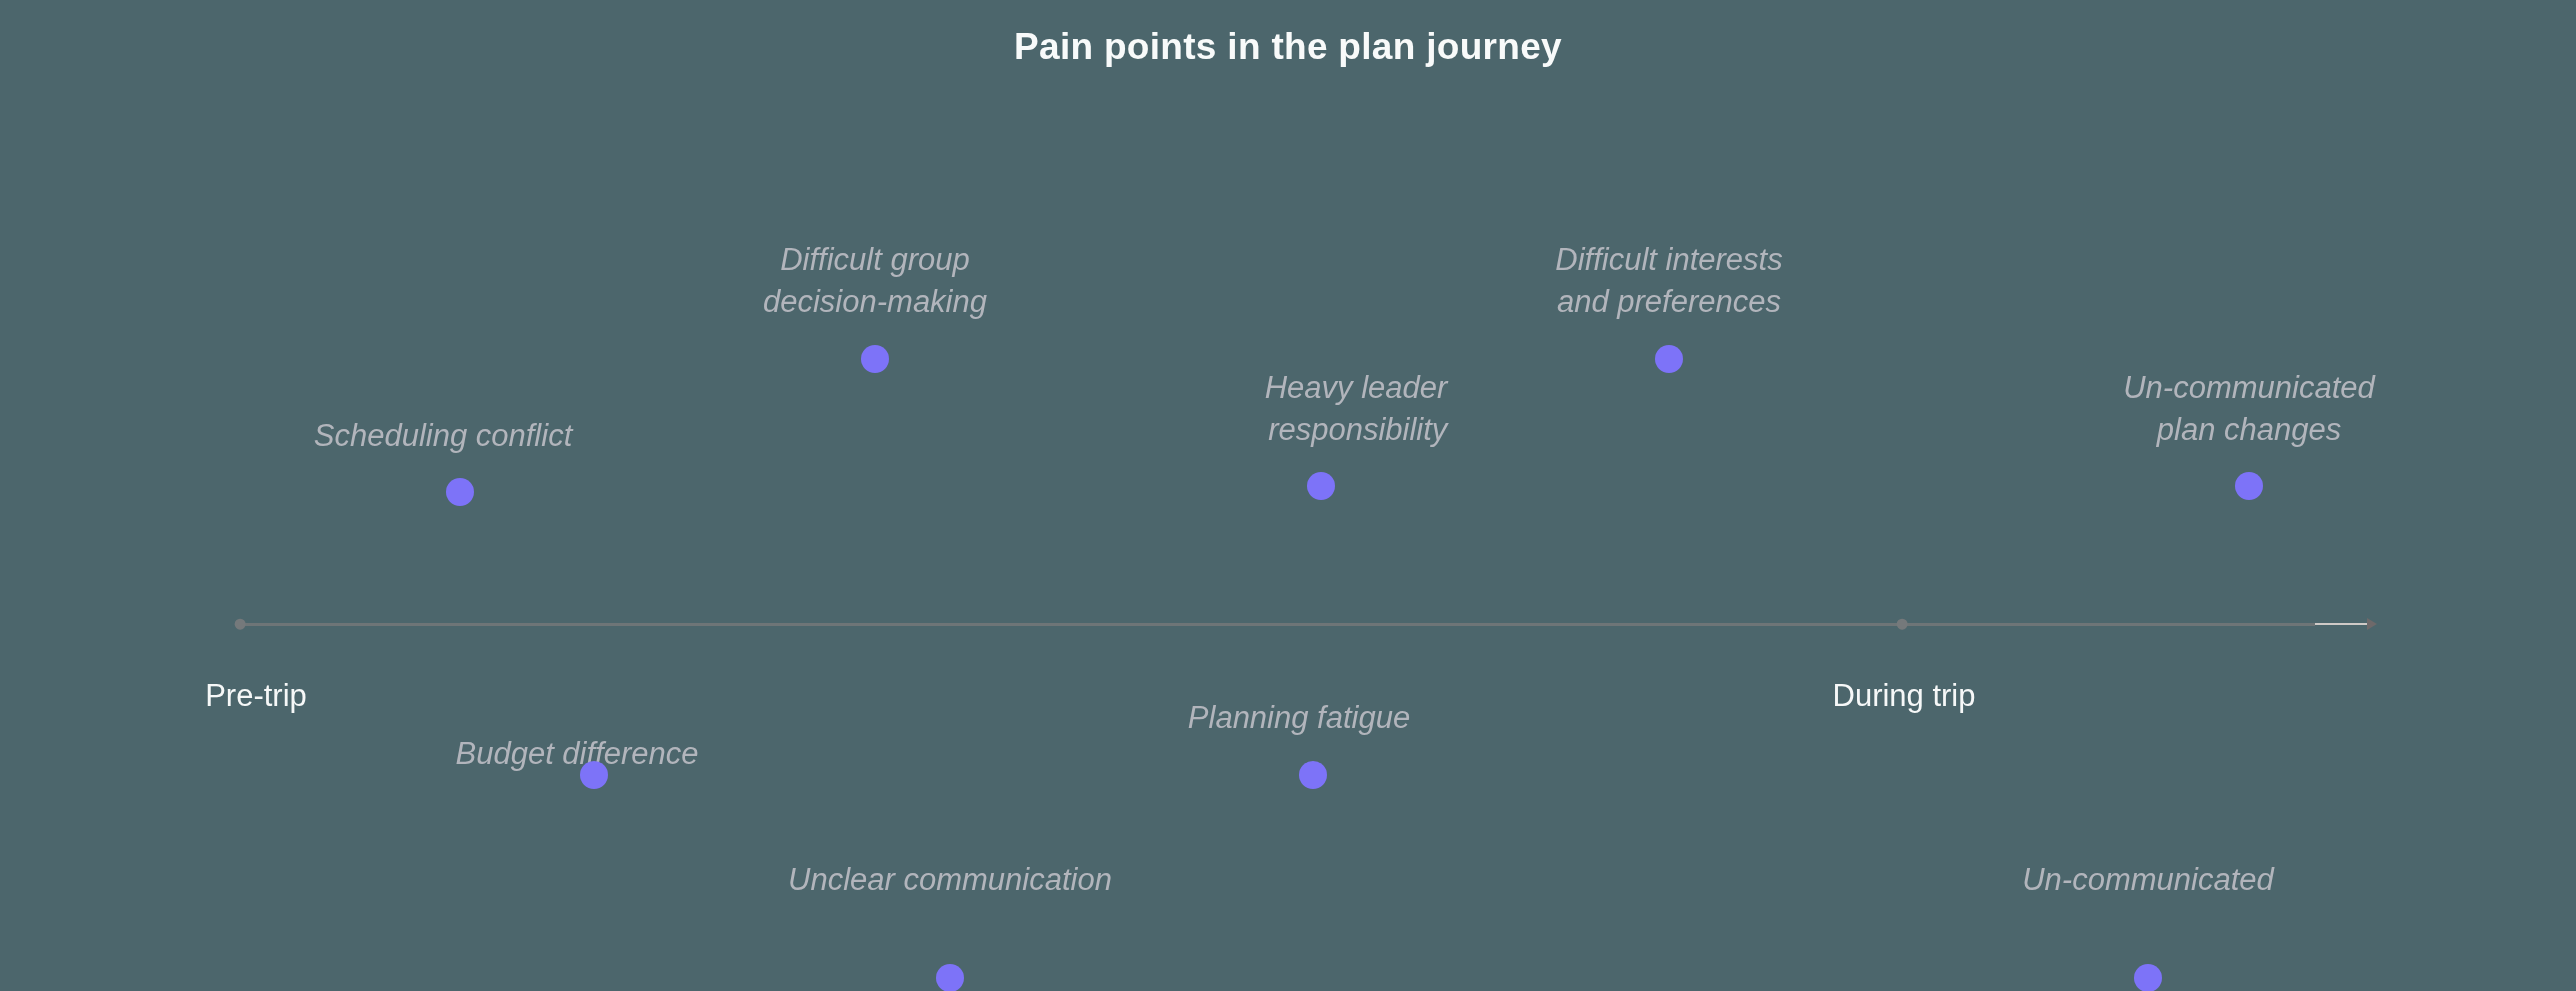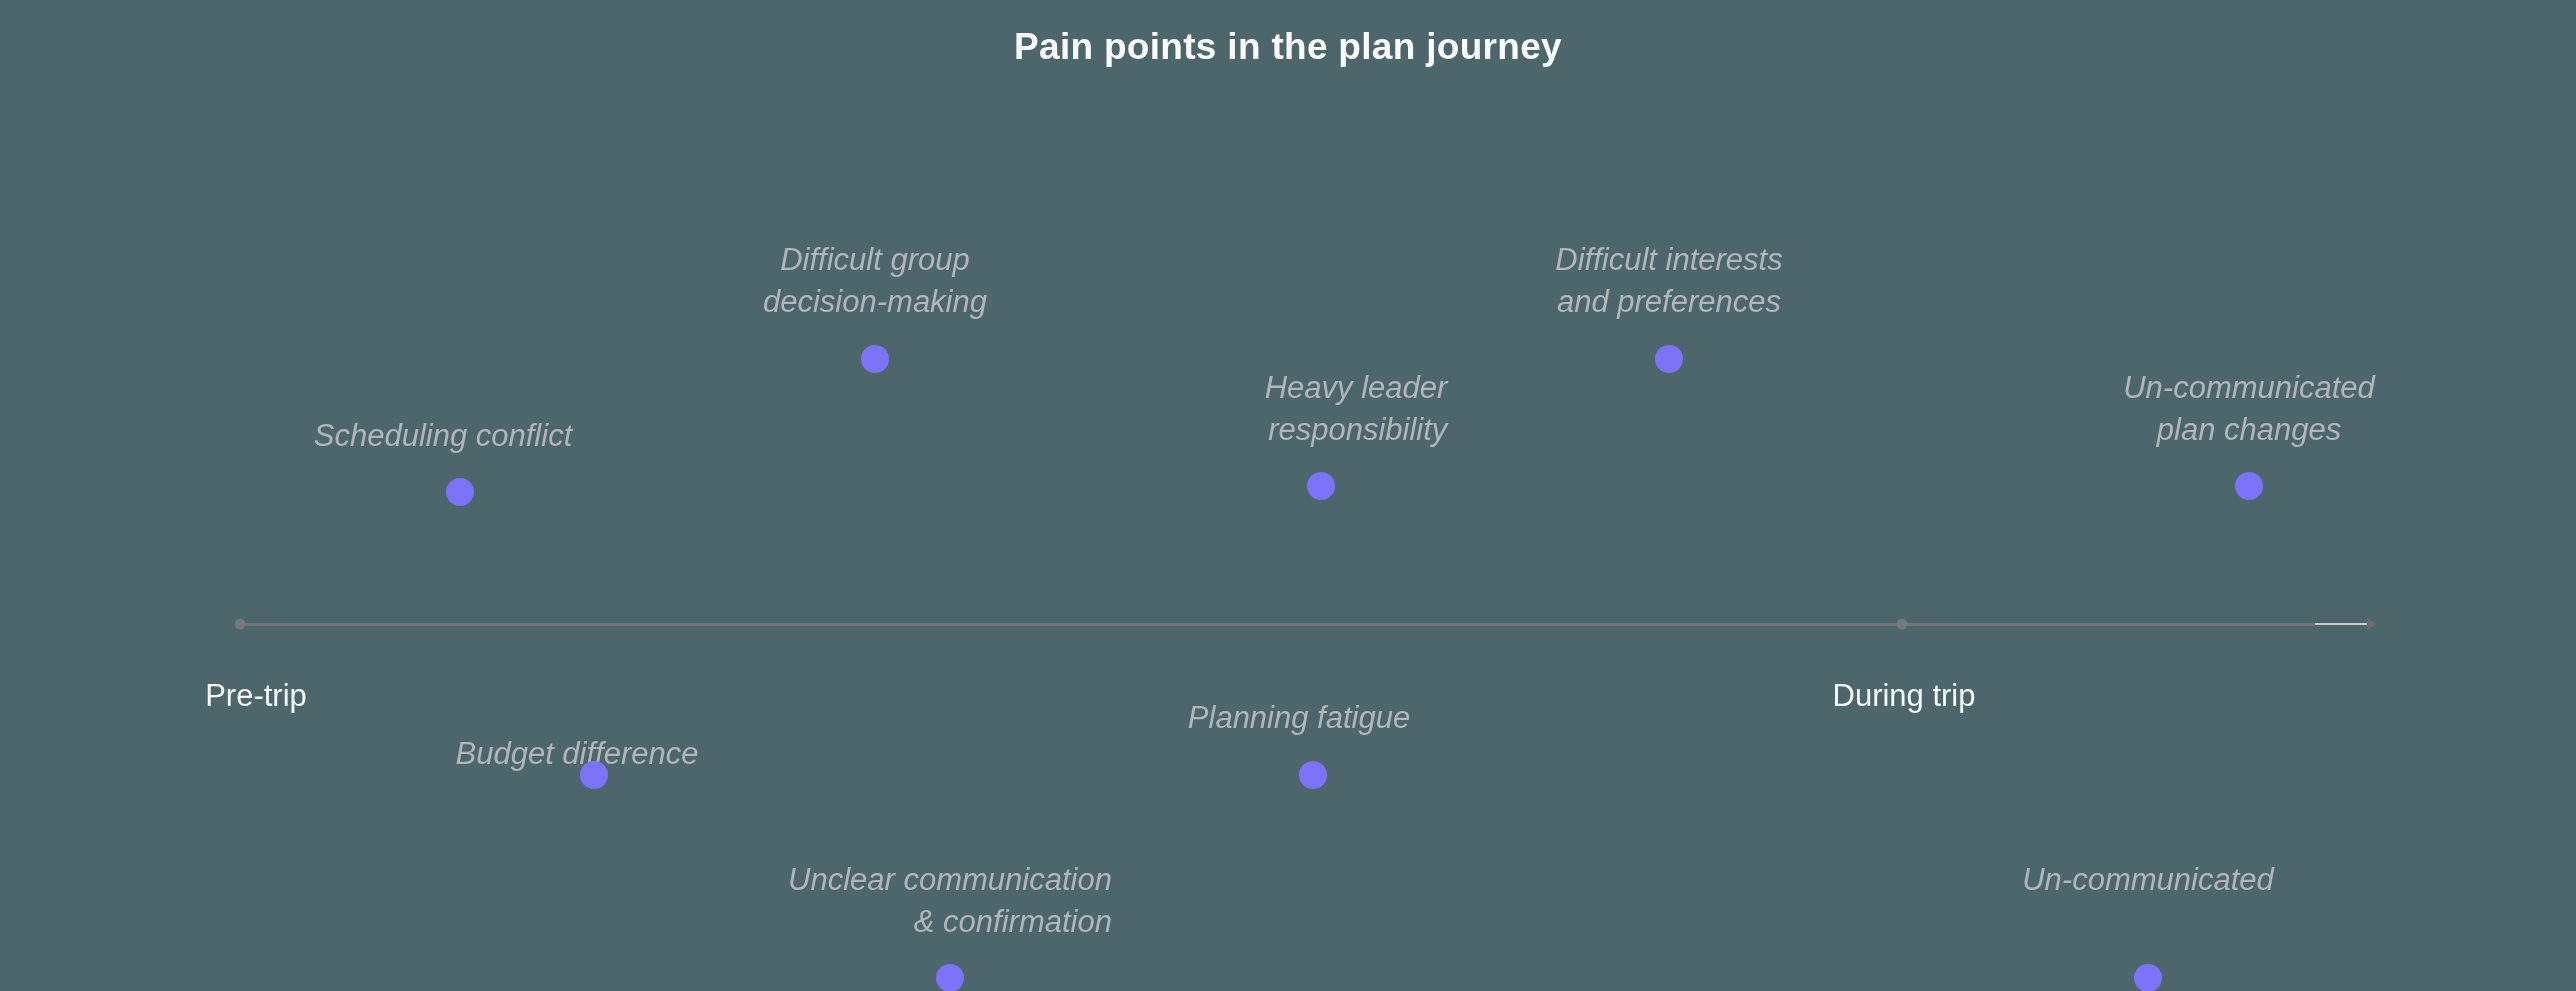--- a/index.html
+++ b/index.html
@@ -141,21 +141,20 @@
   <div>
     <div class="point-label" style="left:1299px;top:697px;">
       <span class="line">Planning fatigue</span>
     </div>
     <div class="dot" style="left:1313px;top:775px;"></div>
   </div>
 
   <div>
     <div class="point-label" style="left:950px;top:859px;text-align:right;">
       <span class="line">Unclear communication</span>
-      <span class="line">&amp; confirmation</span>
     </div>
     <div class="dot" style="left:950px;top:978px;"></div>
   </div>
 
   <div>
     <div class="point-label" style="left:2148px;top:859px;">
       <span class="line">Un-communicated</span>
     </div>
     <div class="dot" style="left:2148px;top:978px;"></div>
   </div>

